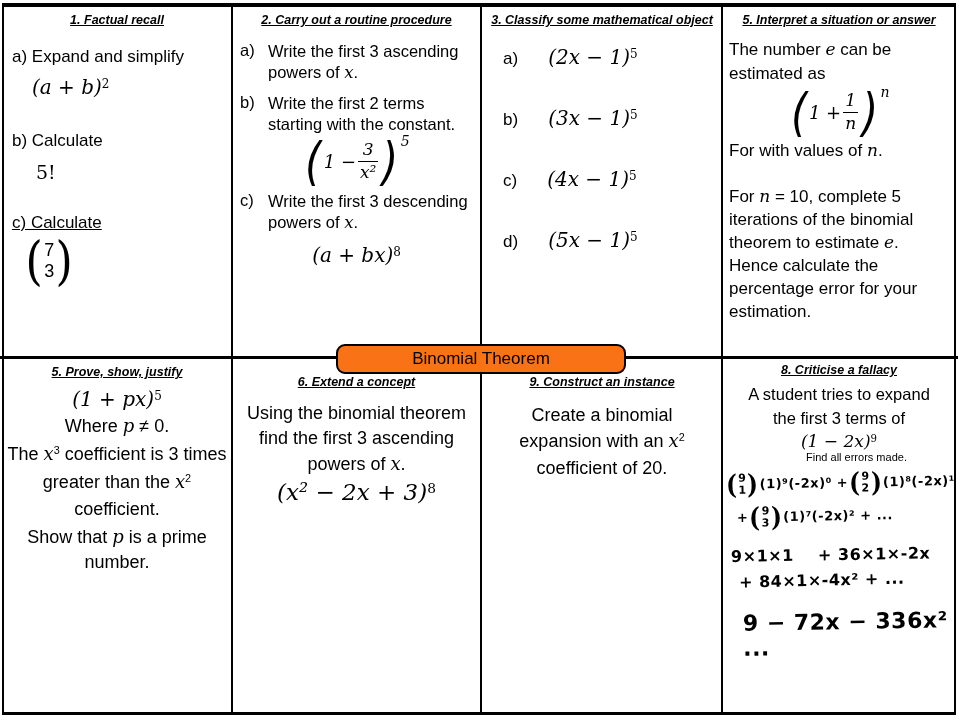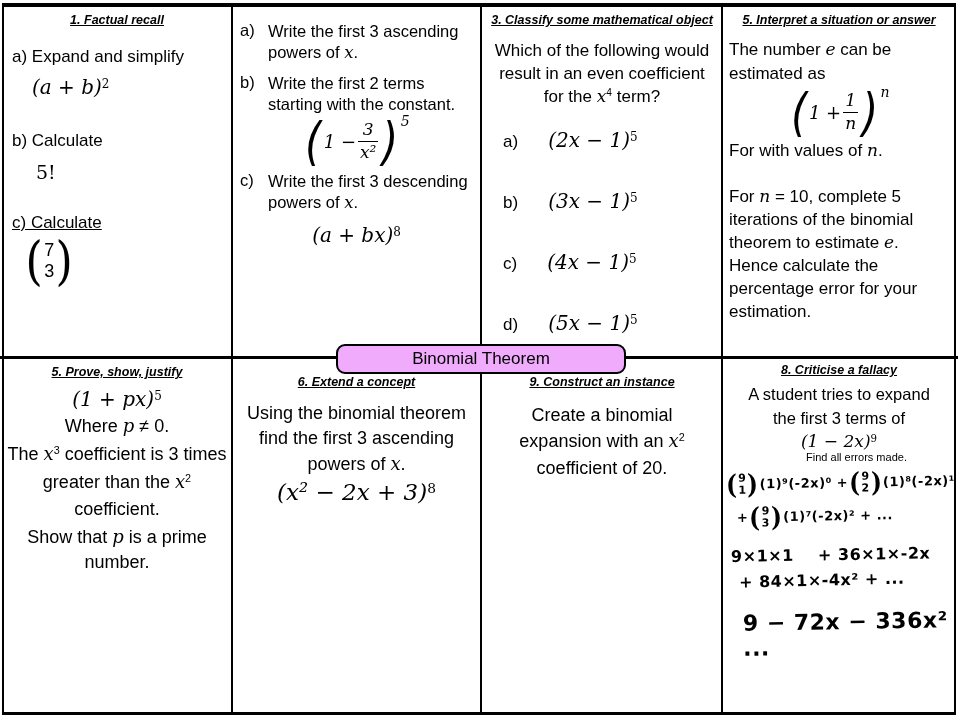--- a/index.html
+++ b/index.html
@@ -29,21 +29,21 @@
   .binom-sm .bs{font-size:11px;line-height:12px;font-weight:bold;}
   
   .itemrow{display:flex;margin-top:10px;}
   .marker{width:28px;flex:none;padding-left:6px;font-size:16.5px;}
   .itext{flex:1;font-size:16.5px;line-height:21px;}
   
   .opt{display:flex;align-items:baseline;gap:30px;padding-left:20px;margin-top:37px;}
   .optlabel{font-size:17px;}
   .optmath{font-size:20px;}
   
-  .titlebox{position:absolute;left:336px;top:344px;width:286px;height:26px;background:#f0abfc;
+  .titlebox{position:absolute;left:336px;top:344px;width:286px;height:26px;background:#f97316;
             border:2.5px solid #000;border-radius:9px;z-index:6;display:flex;align-items:center;justify-content:center;
             font-size:17px;}
   
   .hw{font-family:"DejaVu Sans",sans-serif;font-weight:bold;letter-spacing:.5px;}
   .hwline{display:flex;align-items:center;transform:rotate(-1deg);}
 </style>
 </head>
 <body>
 
 <div class="slide">
@@ -74,20 +74,21 @@
         <span class="bs">
             <span>7</span>
             <span>3</span>
           </span>
         <span class="bp">)</span>
       </span>
     </div>
   </div>
 
   <div class="cell" style="left:234px;top:7px;width:245px;height:348px;">
+    <div class="hdr">2. Carry out a routine procedure</div>
     <div class="itemrow" style="margin-top:14px;">
       <span class="marker">a)</span>
       <span class="itext"><span>Write the first 3 ascending powers of </span><span class="mvar">x</span><span>.</span></span>
     </div>
     <div class="itemrow" style="margin-top:10px;">
       <span class="marker">b)</span>
       <span class="itext">Write the first 2 terms starting with the constant.</span>
     </div>
     <div class="mathline math" style="margin-top:0px;">
       <span class="gp">(</span>
@@ -101,23 +102,20 @@
     </div>
     <div class="itemrow" style="margin-top:4px;">
       <span class="marker">c)</span>
       <span class="itext"><span>Write the first 3 descending powers of </span><span class="mvar">x</span><span>.</span></span>
     </div>
     <div class="math center" style="margin-top:10px;font-size:20px;"><span>(a + bx)</span><span class="sup">8</span></div>
   </div>
 
   <div class="cell" style="left:483px;top:7px;width:238px;height:348px;">
     <div class="hdr">3. Classify some mathematical object</div>
-    <div class="center" style="margin:12px 4px 0 4px;font-size:17px;line-height:23px;">
-      <span>Which of the following would result in an even coefficient for the </span><span class="mvar">x</span><span class="isup">4</span><span> term?</span>
-    </div>
     <div class="opt" style="margin-top:18px;">
       <span class="optlabel">a)</span>
       <span class="math optmath"><span>(2x − 1)</span><span class="sup">5</span></span>
     </div>
     <div class="opt">
       <span class="optlabel">b)</span>
       <span class="math optmath"><span>(3x − 1)</span><span class="sup">5</span></span>
     </div>
     <div class="opt">
       <span class="optlabel">c)</span>

